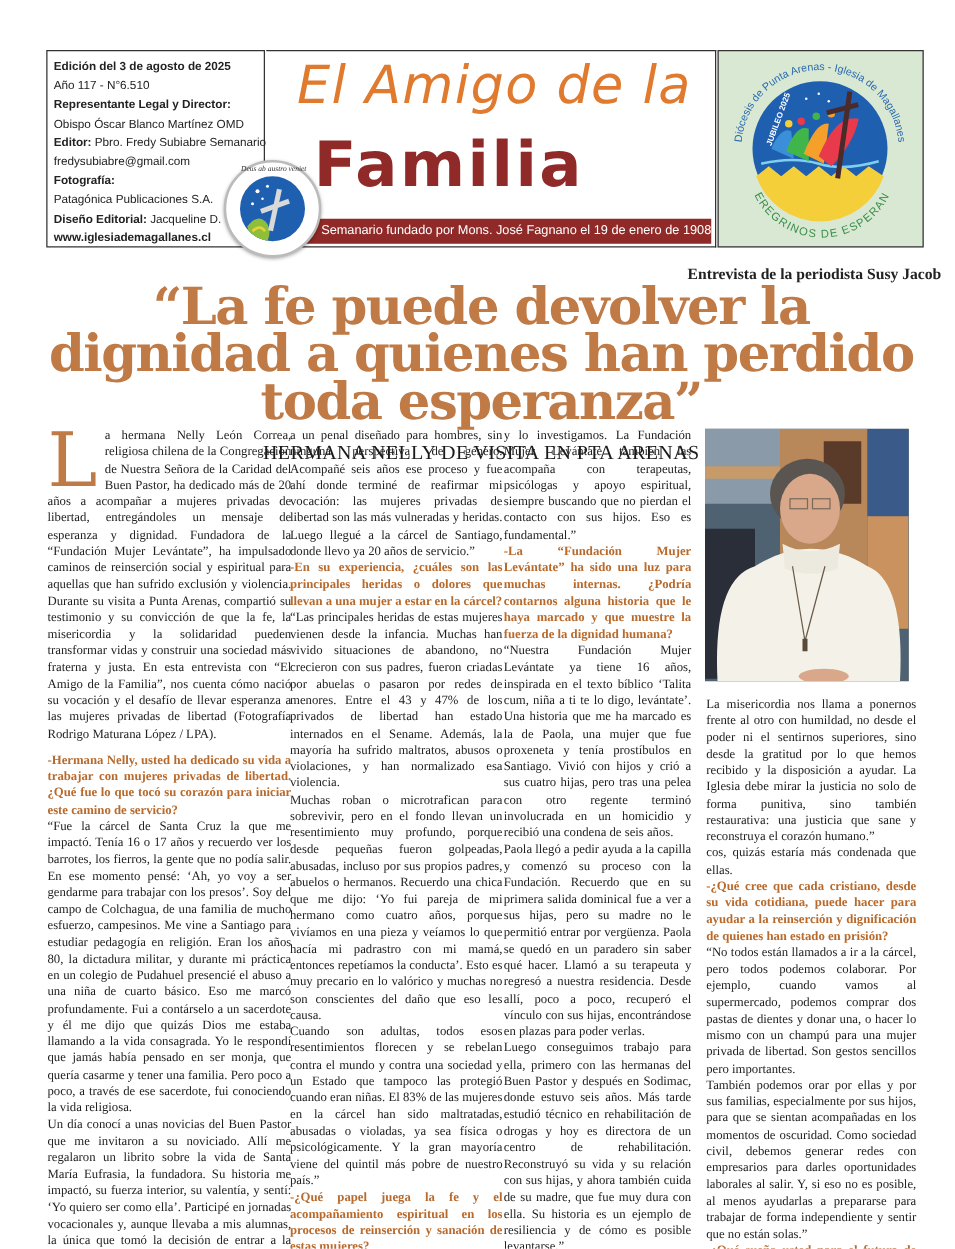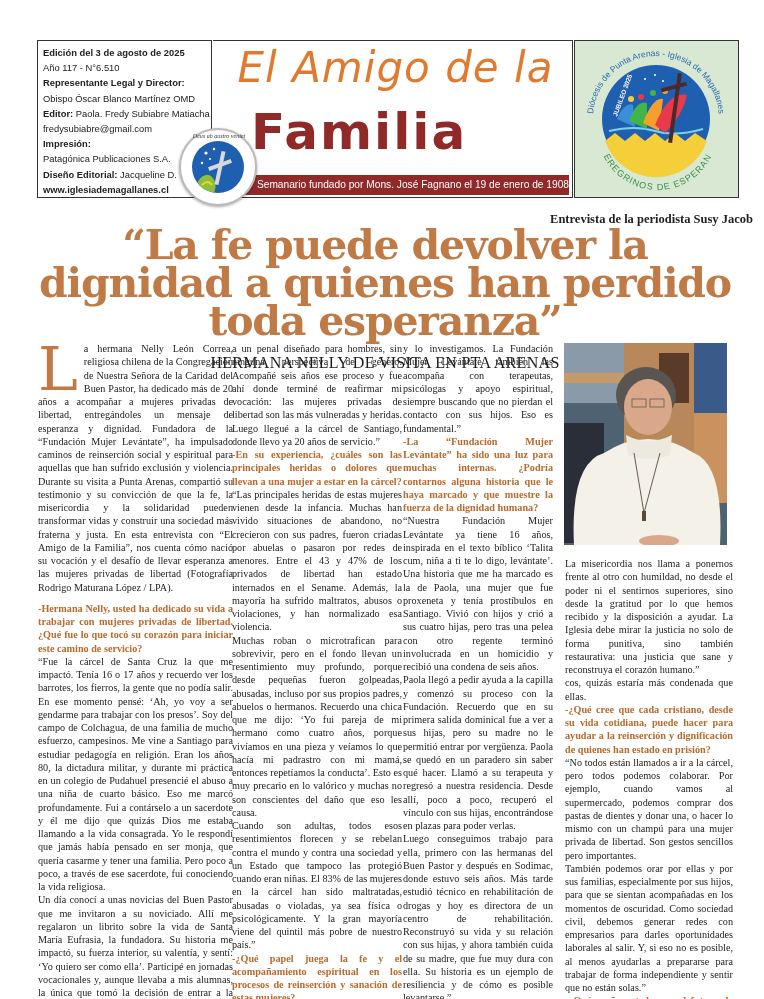--- a/index.html
+++ b/index.html
@@ -97,23 +97,23 @@
 </style>
 </head>
 <body>
 
 <div class="masthead">
   <div class="info-box">
     <div class="b">Edición del 3 de agosto de 2025</div>
     <div>Año 117 - N°6.510</div>
     <div class="b">Representante Legal y Director:</div>
     <div>Obispo Óscar Blanco Martínez OMD</div>
-    <div><span class="b">Editor:</span><span> Paola. Fredy Subiabre Matiacha</span></div>
+    <div><span class="b">Editor:</span><span> Pbro. Fredy Subiabre Semanario</span></div>
     <div>fredysubiabre@gmail.com</div>
-    <div class="b">Impresión:</div>
+    <div class="b">Fotografía:</div>
     <div>Patagónica Publicaciones S.A.</div>
     <div><span class="b">Diseño Editorial:</span><span> Jacqueline D.</span></div>
     <div class="b">www.iglesiademagallanes.cl</div>
   </div>
 
   <div class="title-box">
     <div class="title-script">El Amigo de la</div>
     <div class="title-main">Familia</div>
     <div class="tagline-bar">Semanario fundado por Mons. José Fagnano el 19 de enero de 1908</div>
   </div>

